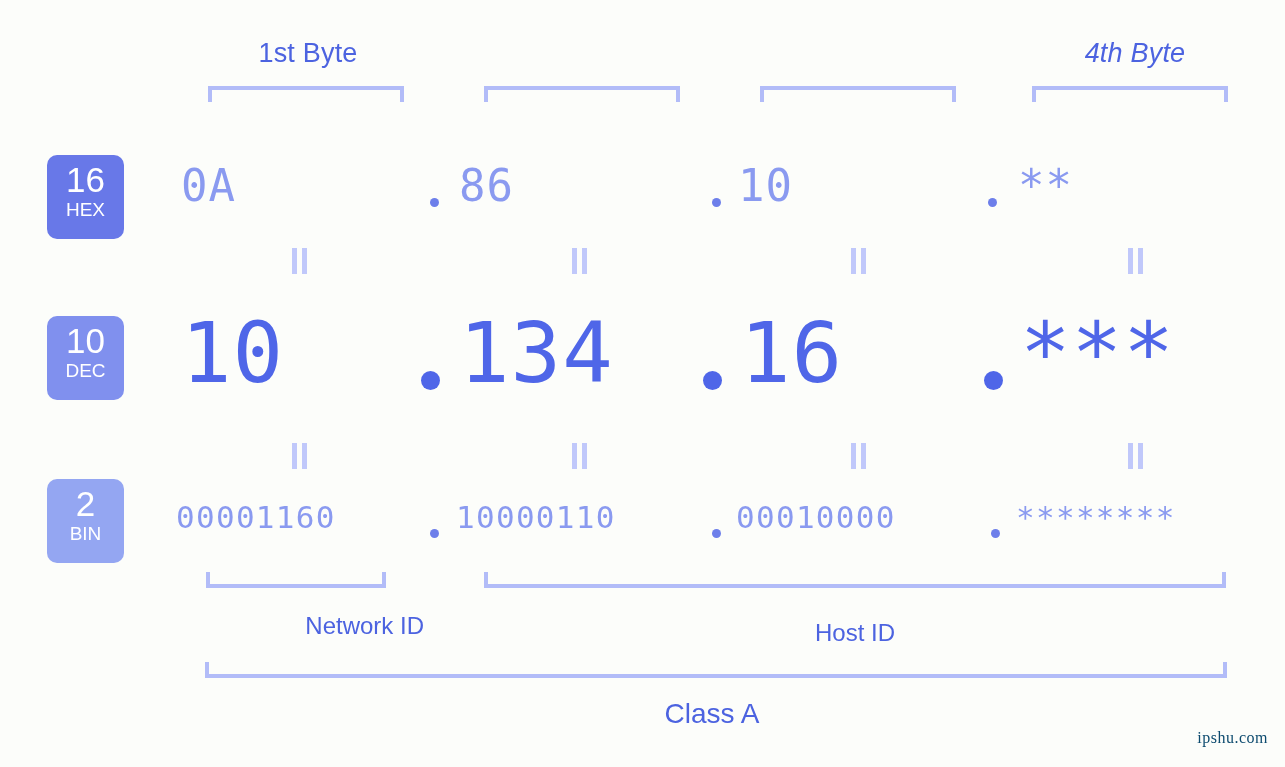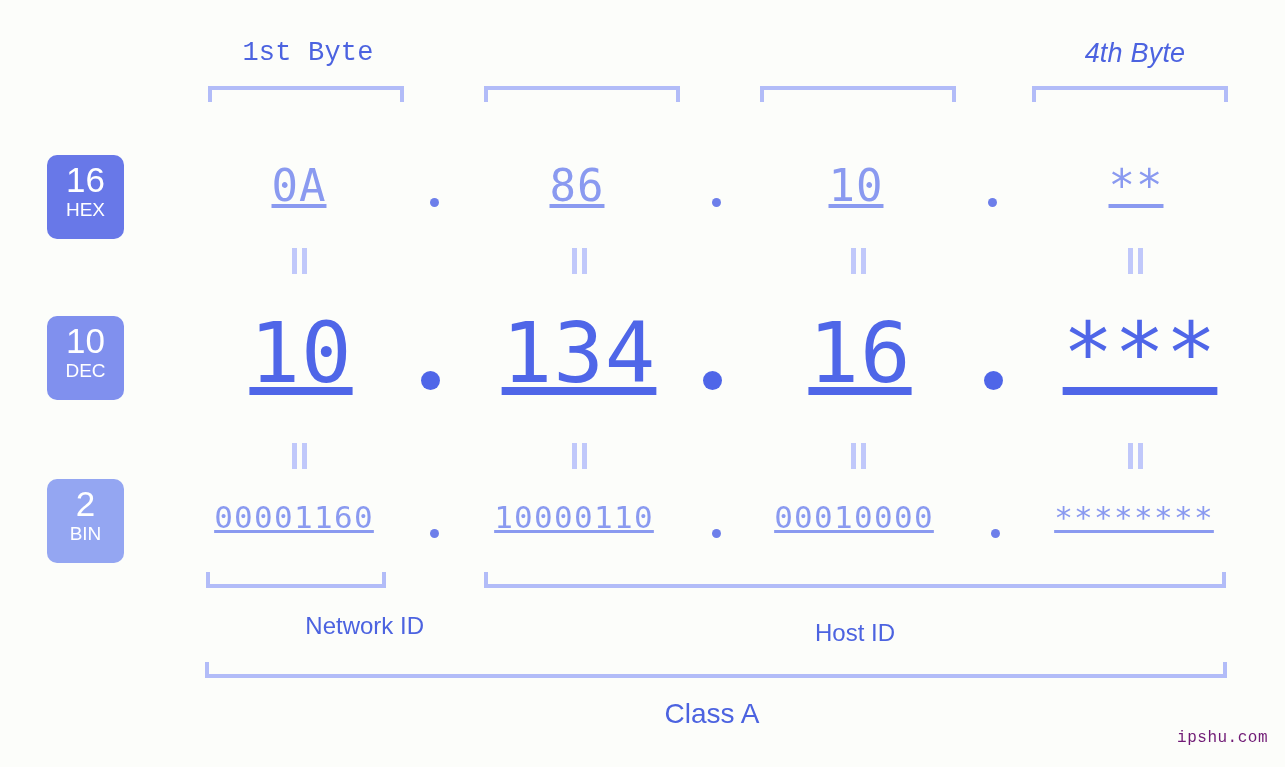--- a/index.html
+++ b/index.html
@@ -74,24 +74,23 @@
     line-height: 22px;
     font-weight: 400;
   }
   #badge-hex { top: 155px; height: 84px; background: #6878e8; }
   #badge-dec { top: 316px; height: 84px; background: #8090ee; }
   #badge-bin { top: 479px; height: 84px; background: #94a6f2; }
 
   
   .cell {
     position: absolute;
-    text-align: center;
+    text-align: left;
     white-space: nowrap;
     font-family: "DejaVu Sans Mono", monospace;
-    text-decoration: underline;
   }
 
   .row-hex .cell {
     top: 155px;
     height: 62px;
     line-height: 62px;
     font-size: 44px;
     color: #8a9af0;
     letter-spacing: 1px;
   }
@@ -154,32 +153,32 @@
     font-size: 28px;
     color: #4c63e0;
     white-space: nowrap;
   }
 
   
   #watermark {
     position: absolute;
     right: 17px;
     bottom: 20px;
-    font-family: Liberation Mono, monospace;
+    font-family: Liberation Serif, serif;
     font-size: 16px;
-    color: #701a75;
+    color: #0c4a6e;
     letter-spacing: 0.5px;
   }
 </style>
 </head>
 <body>
 
 <div id="stage">
 
-  <div class="byte-label" style="left:183px; width:250px;font-family:Liberation Mono, monospace;">1st Byte</div>
+  <div class="byte-label" style="left:183px; width:250px;">1st Byte</div>
   <div class="byte-label" style="left:1010px; width:250px;font-style:italic;">4th Byte</div>
 
   <div class="bracket down" style="left:208px; top:86px; width:196px; height:16px;"></div>
   <div class="bracket down" style="left:484px; top:86px; width:196px; height:16px;"></div>
   <div class="bracket down" style="left:760px; top:86px; width:196px; height:16px;"></div>
   <div class="bracket down" style="left:1032px; top:86px; width:196px; height:16px;"></div>
 
   <div class="badge" id="badge-hex">
     <span class="num">16</span>
     <span class="sys">HEX</span>

